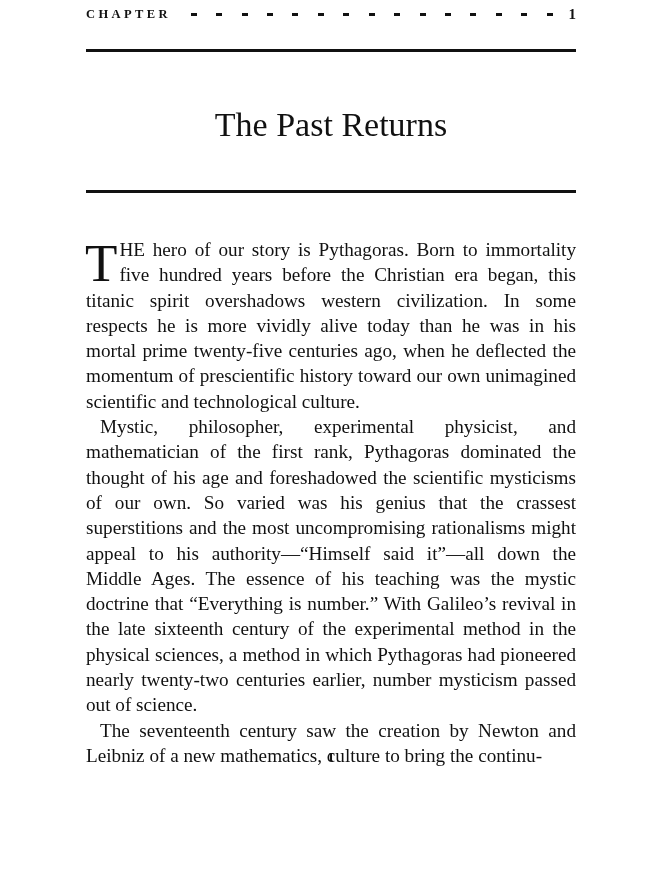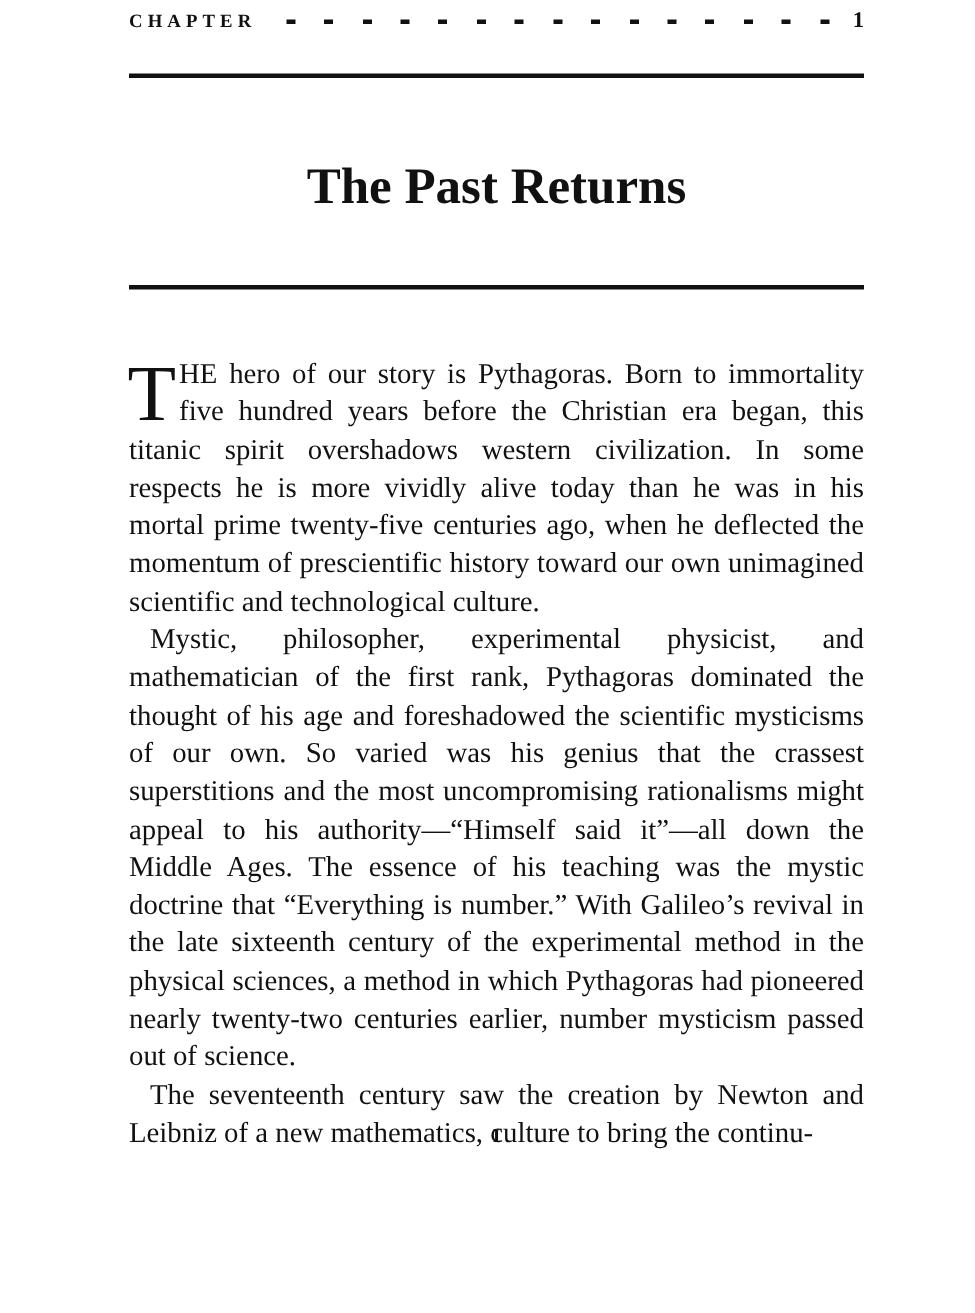--- a/index.html
+++ b/index.html
@@ -6,21 +6,21 @@
   body { width: 650px; height: 875px; position: relative; overflow: hidden; color: #111111; font-family: "Liberation Serif", "DejaVu Serif", serif; }
   .page { position: absolute; left: 86px; top: 0; width: 490px; }
   .chapter-head { position: absolute; top: 6px; left: 0; width: 490px; display: flex; align-items: center; justify-content: space-between; font-size: 12.5px; font-weight: bold; letter-spacing: 3.2px; }
   .chapter-label { letter-spacing: 3.4px; text-align: center; }
   .dashes { flex: 1; display: flex; justify-content: space-around; padding: 0 6px 0 10px; }
   .dash { display: inline-block; width: 6px; height: 2.5px; background: #111; }
   .chapter-num { font-size: 15px; letter-spacing: 0; }
   .rule { position: absolute; left: 0; width: 490px; height: 3px; background: #111; }
   .rule.top { top: 49px; }
   .rule.bottom { top: 190px; }
-  .title { position: absolute; top: 106px; left: 0; width: 490px; text-align: center; font-size: 34px; font-weight: bold; margin: 0; }
+  .title { position: absolute; top: 106px; left: 0; width: 490px; text-align: center; font-size: 34px; font-weight: normal; margin: 0; }
   .body-text { position: absolute; top: 237px; left: 0; width: 490px; font-size: 19.2px; line-height: 25.3px; text-align: justify; }
   .body-text p { margin: 0; }
   .body-text p.indent { text-indent: 14px; }
   .dropcap { float: left; font-size: 53px; line-height: 44px; margin: 4px 2px 0 -1px; height: 44px; }
   .folio { position: absolute; top: 749px; left: 0; width: 490px; text-align: center; font-size: 13px; font-weight: bold; }
 </style>
 </head>
 <body>
 
 <div class="page">

